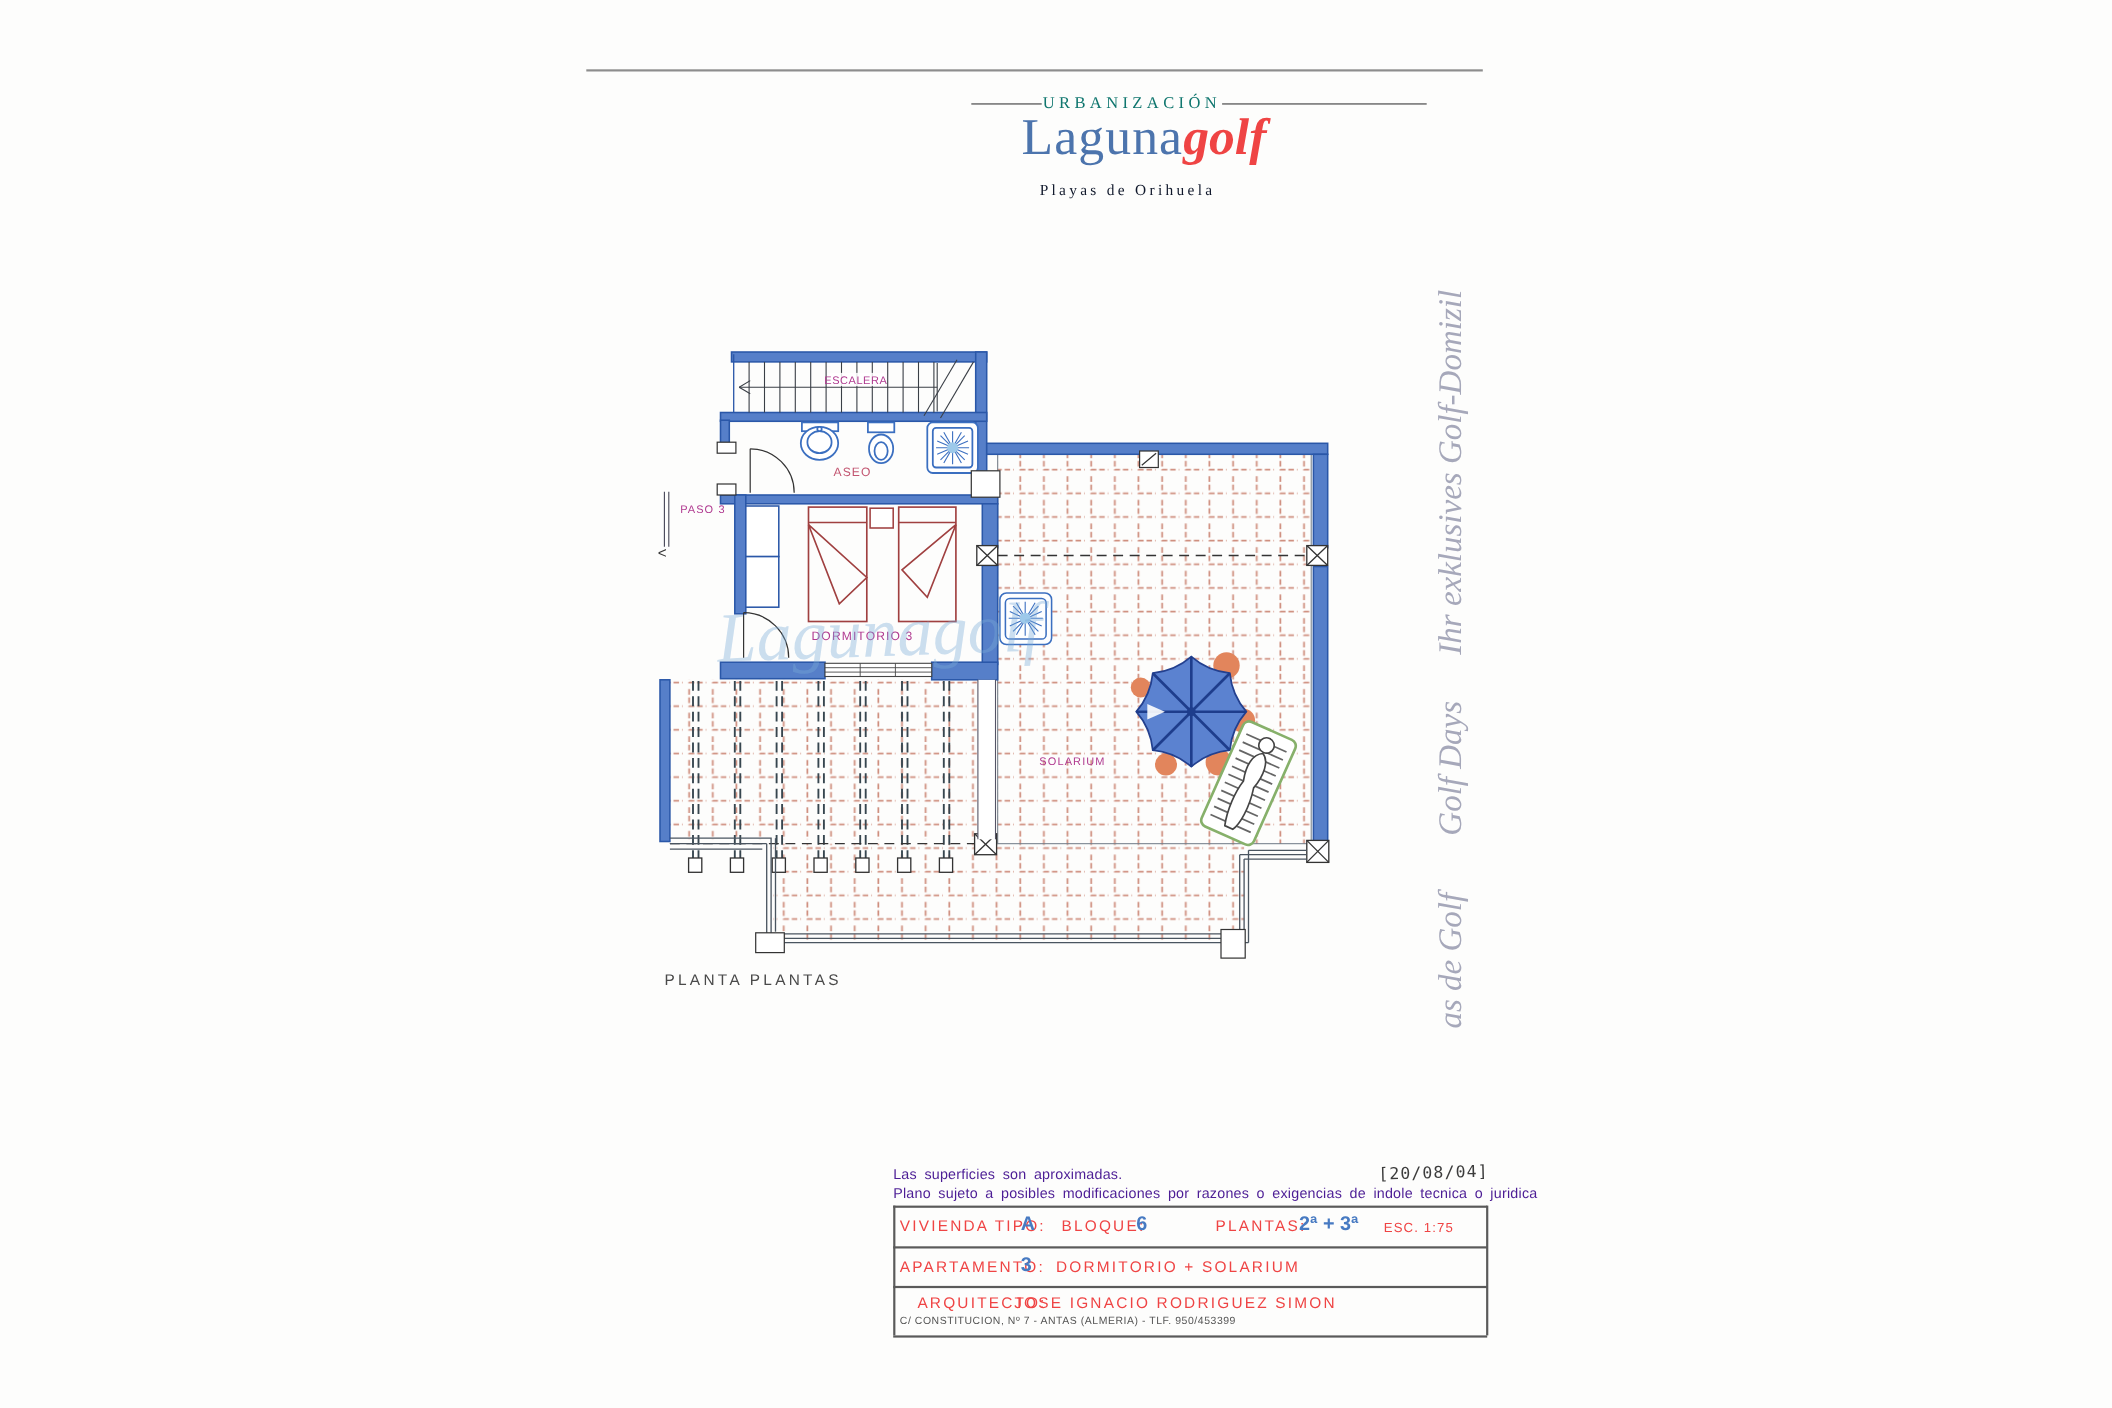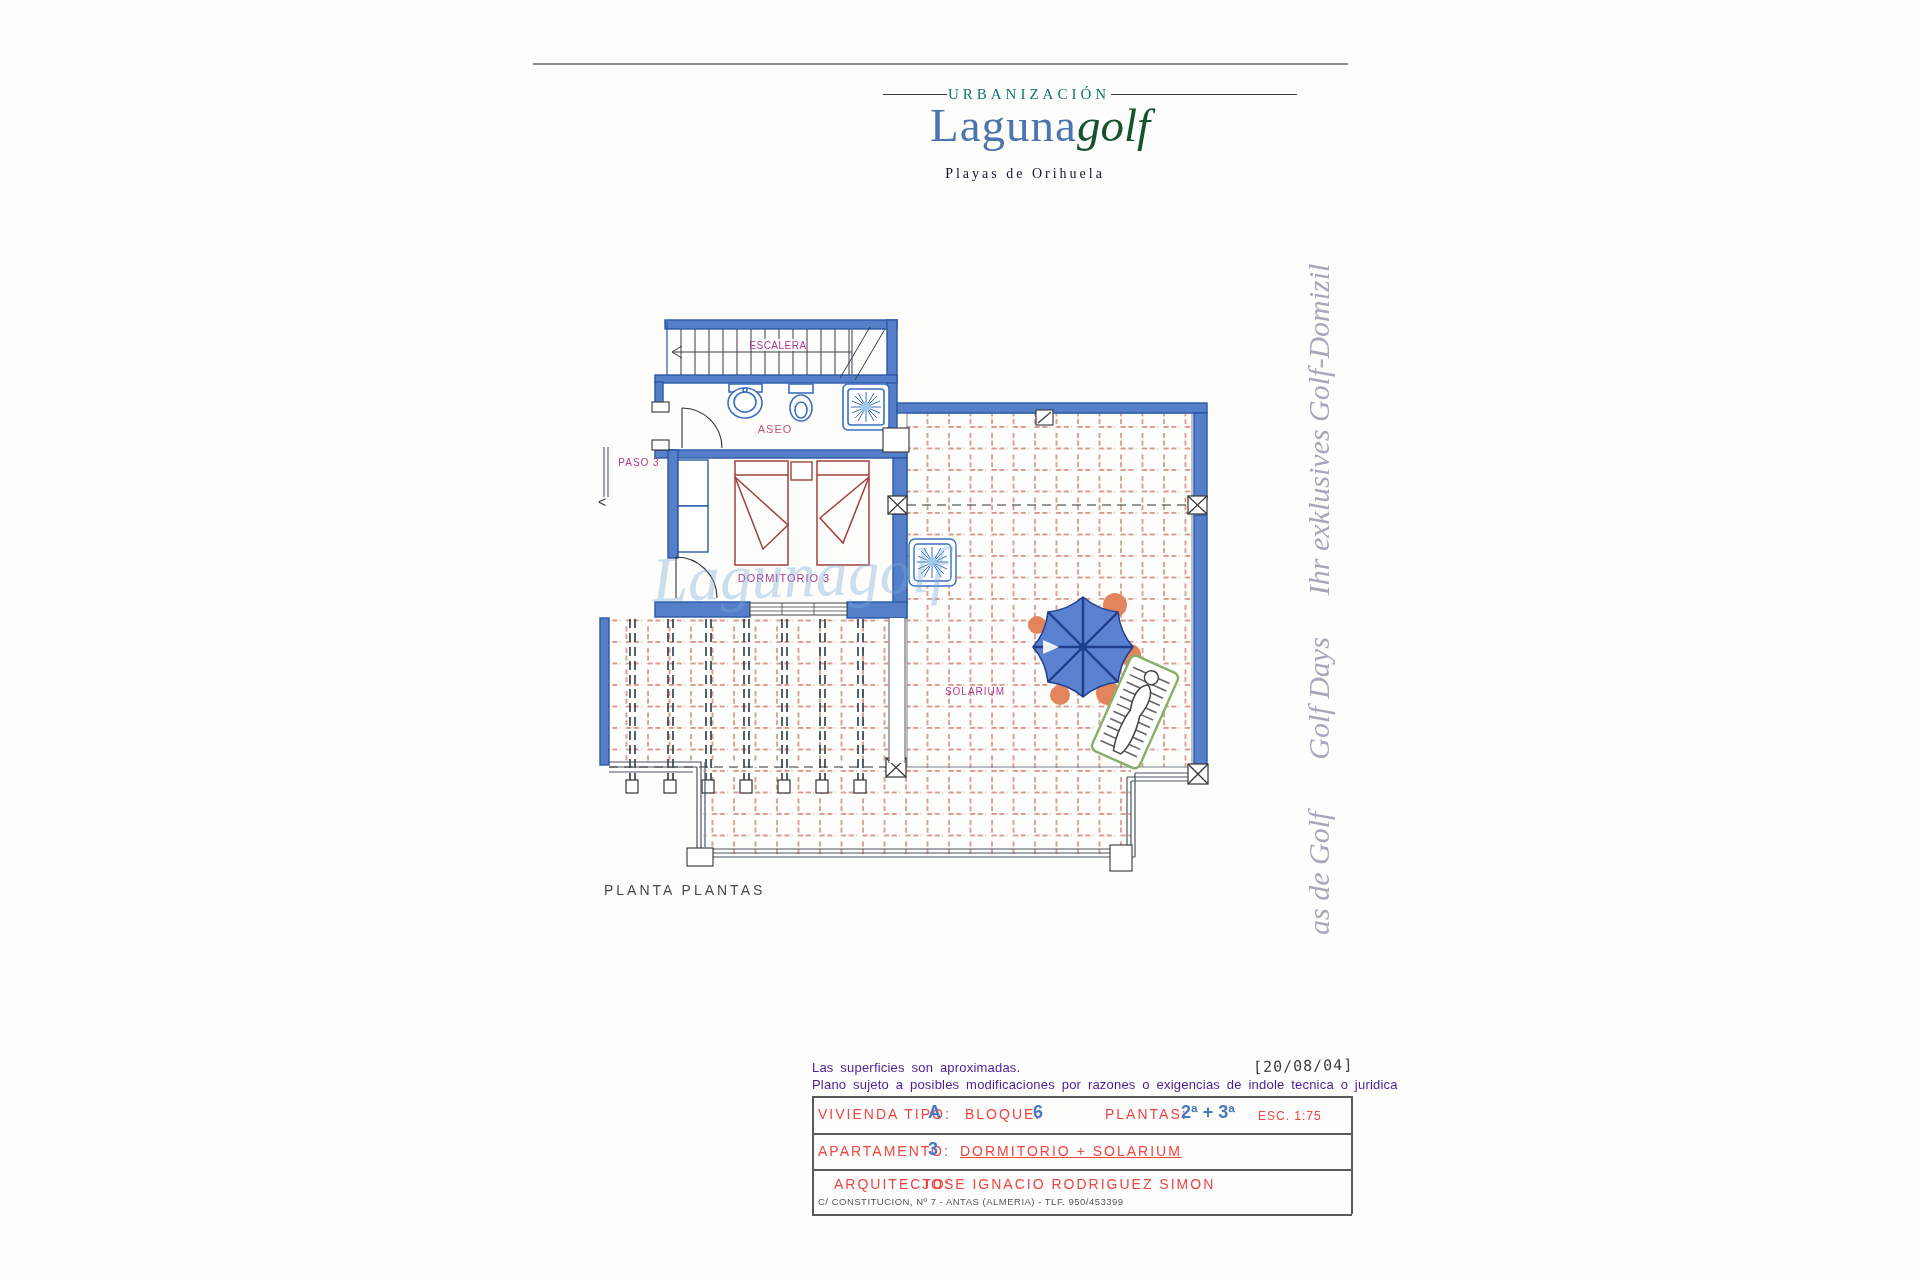--- a/index.html
+++ b/index.html
@@ -10,21 +10,21 @@
   
   #top-rule{left:533px;top:63px;width:815px;height:2px;background:#8d8d8d;}
   #eyebrow{left:880px;top:86px;width:420px;text-align:center;
            font-family:"Liberation Serif",serif;font-size:15px;letter-spacing:4px;color:#0f766e;
            display:flex;align-items:center;justify-content:center;gap:1px;white-space:nowrap;}
   .dash{display:inline-block;height:0;border-top:1.5px solid #3a3a3a;}
   #dash-l{width:64px;} #dash-r{width:186px;}
   #brand{left:900px;top:98px;width:280px;text-align:center;white-space:nowrap;
          font-family:"Liberation Serif",serif;font-size:47px;}
   #brand .b1{color:#4c74ad;letter-spacing:1px;}
-  #brand .b2{color:#14532d;font-style:italic;}
+  #brand .b2{color:#ef4444;font-style:italic;font-weight:bold;}
   #tagline{left:900px;top:166px;width:250px;text-align:center;
            font-family:"Liberation Serif",serif;font-size:14px;letter-spacing:3px;color:#0f172a;}
 
   
   #side-mark{left:1296px;top:935px;width:845px;height:46px;transform:rotate(-90deg);
              transform-origin:0 0;font-family:"Liberation Serif",serif;font-style:italic;
              font-size:30px;color:#a6a8ba;white-space:nowrap;display:flex;align-items:center;}
   #side-mark span{display:inline-block;}
   #side-mark .g1{margin-right:52px;} #side-mark .g2{margin-right:42px;}
 
@@ -374,19 +374,19 @@
   <div class="abs cad" style="left:818px;top:1106px;">VIVIENDA TIPO:</div>
   <div class="abs val" style="left:928px;top:1102px;">A</div>
   <div class="abs cad" style="left:965px;top:1106px;">BLOQUE:</div>
   <div class="abs val" style="left:1033px;top:1102px;">6</div>
   <div class="abs cad" style="left:1105px;top:1106px;">PLANTAS:</div>
   <div class="abs val" style="left:1181px;top:1102px;">2ª + 3ª</div>
   <div class="abs cad" style="left:1258px;top:1109px;font-size:12px;letter-spacing:1px;">ESC. 1:75</div>
 
   <div class="abs cad" style="left:818px;top:1143px;">APARTAMENTO:</div>
   <div class="abs val" style="left:928px;top:1139px;">3</div>
-  <div class="abs cad" style="left:960px;top:1143px;text-decoration:underline;">DORMITORIO + SOLARIUM</div>
+  <div class="abs cad" style="left:960px;top:1143px;">DORMITORIO + SOLARIUM</div>
 
   <div class="abs cad" style="left:818px;top:1176px;margin-left:16px;">ARQUITECTO:</div>
   <div class="abs cad" style="left:922px;top:1176px;">JOSE IGNACIO RODRIGUEZ SIMON</div>
   <div class="abs cad-sm" style="left:818px;top:1196px;">C/ CONSTITUCION, Nº 7 - ANTAS (ALMERIA) - TLF. 950/453399</div>
 
 </div>
 
 </body></html>

